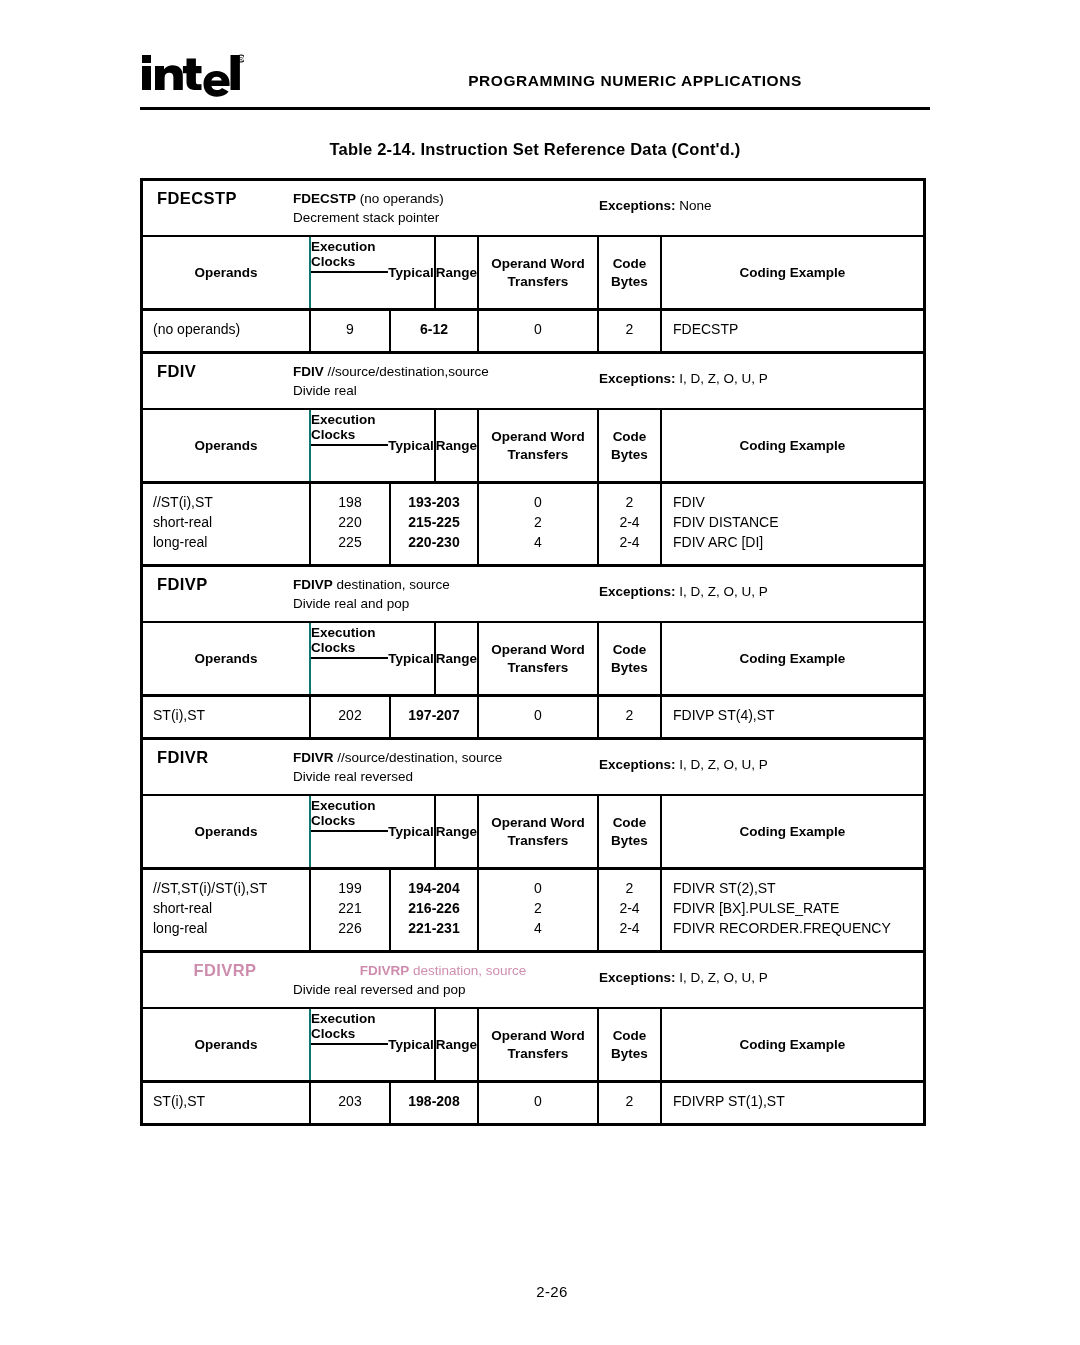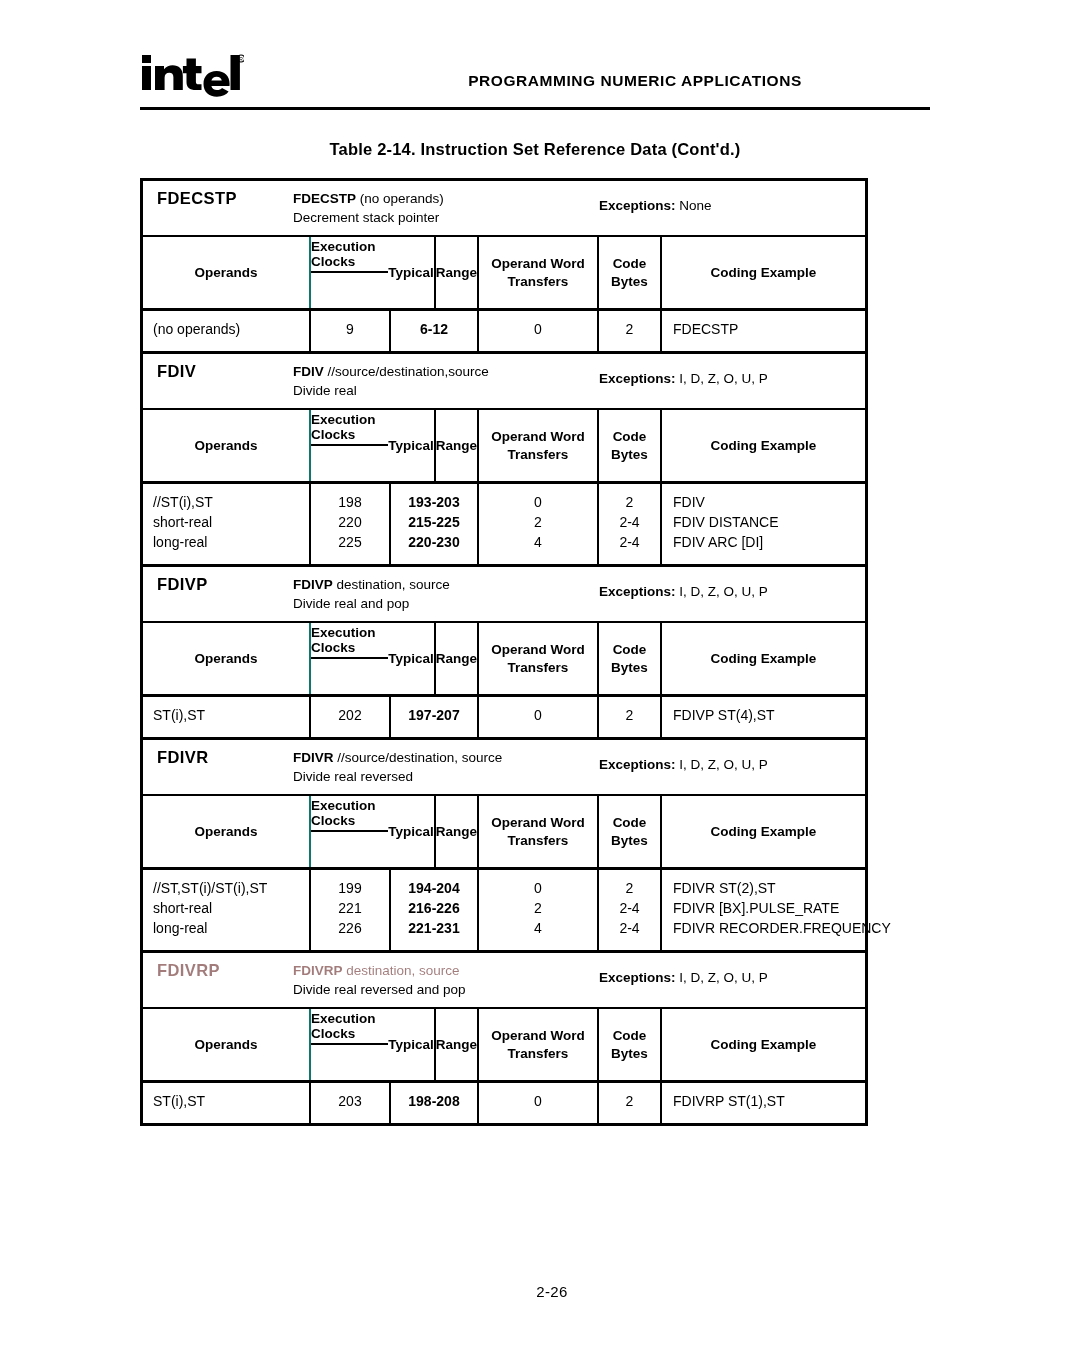--- a/index.html
+++ b/index.html
@@ -71,21 +71,21 @@
     font-size: 16.5px;
     font-weight: bold;
     letter-spacing: 0.2px;
   }
 
   
   .ref-table {
     position: absolute;
     left: 128px;
     top: 178px;
-    width: 728px;
+    width: 786px;
     border: 3px solid #000;
     border-top-width: 3px;
     box-sizing: border-box;
     background: #fff;
   }
 
   .instr-block {
     border-bottom: 3px solid #000;
   }
   .instr-block:last-child { border-bottom: none; }
@@ -124,23 +124,24 @@
     padding-top: 9px;
     padding-left: 6px;
     font-size: 13.5px;
   }
   .block-exc .exc-label { font-weight: bold; }
   .block-exc .exc-val { }
 
   
   .faded .block-mnemonic,
   .faded .syn-line-1 {
-    color: #7f1d1d;
+    color: #ec4899;
     opacity: 0.72;
     filter: contrast(0.55) blur(0.35px);
+    text-align: center;
   }
 
   
   .col-head {
     display: flex;
     height: 74px;
     border-bottom: 3px solid #000;
     box-sizing: border-box;
   }
   .ch-operands {

